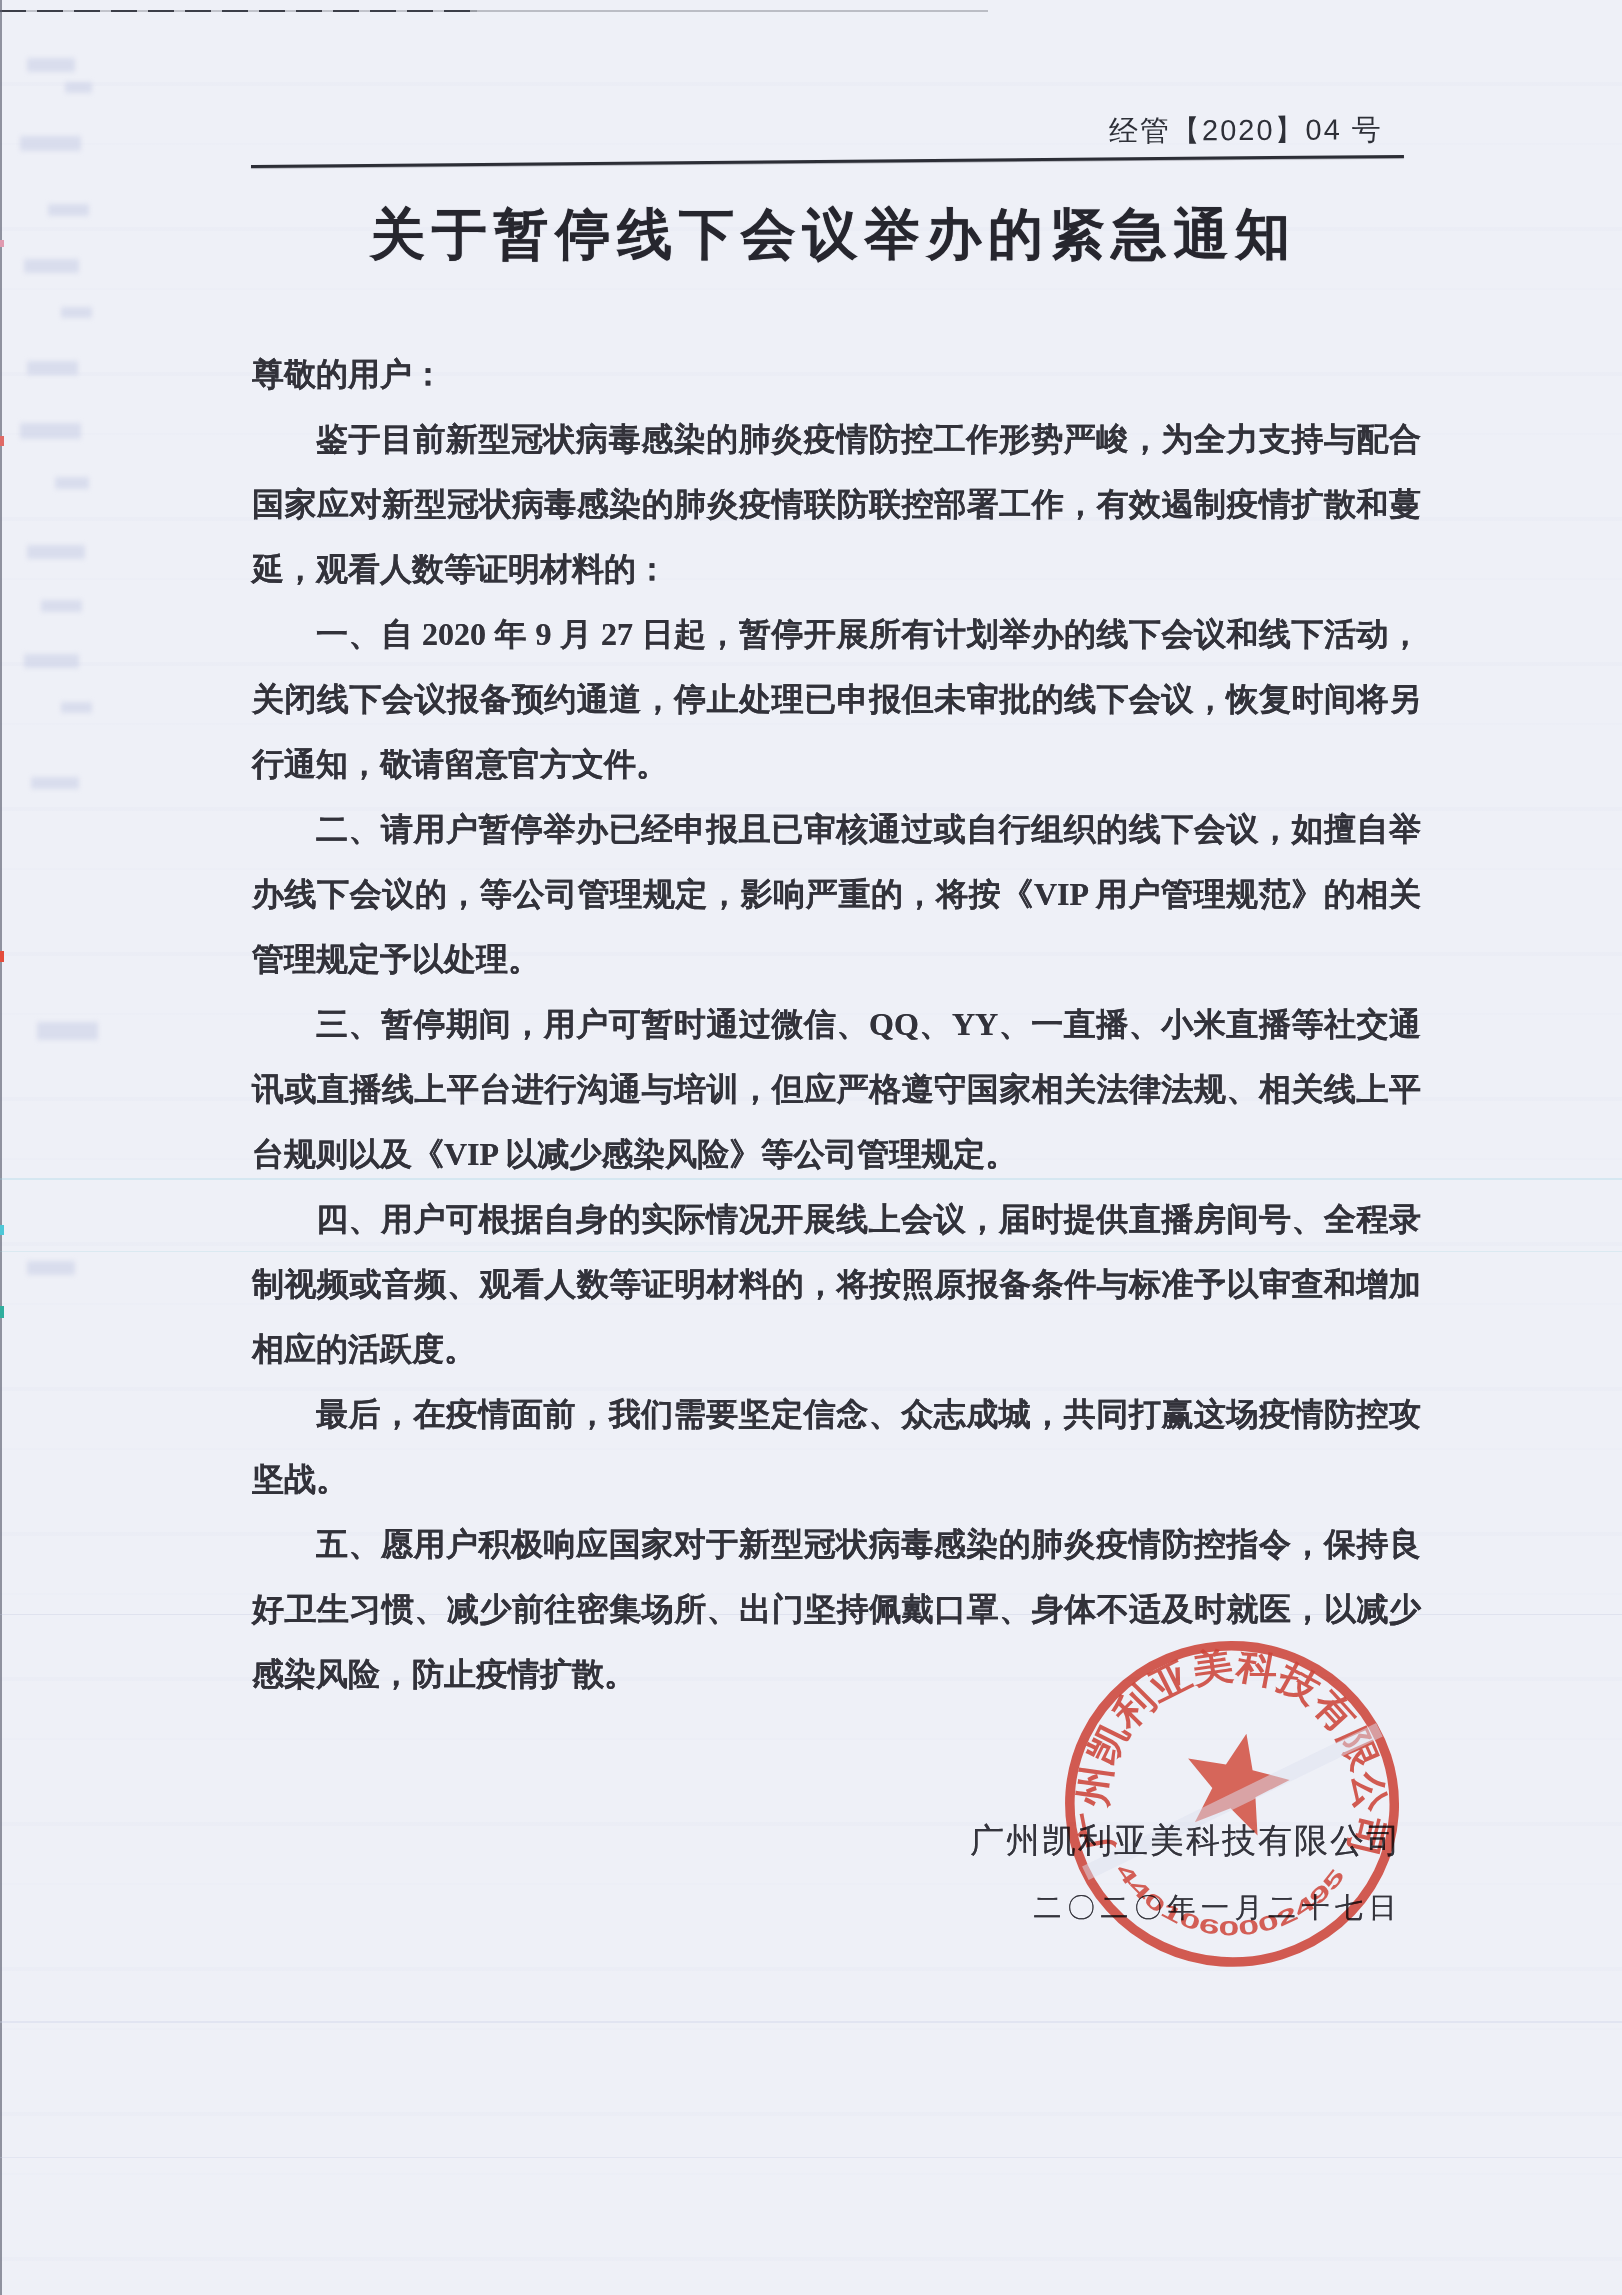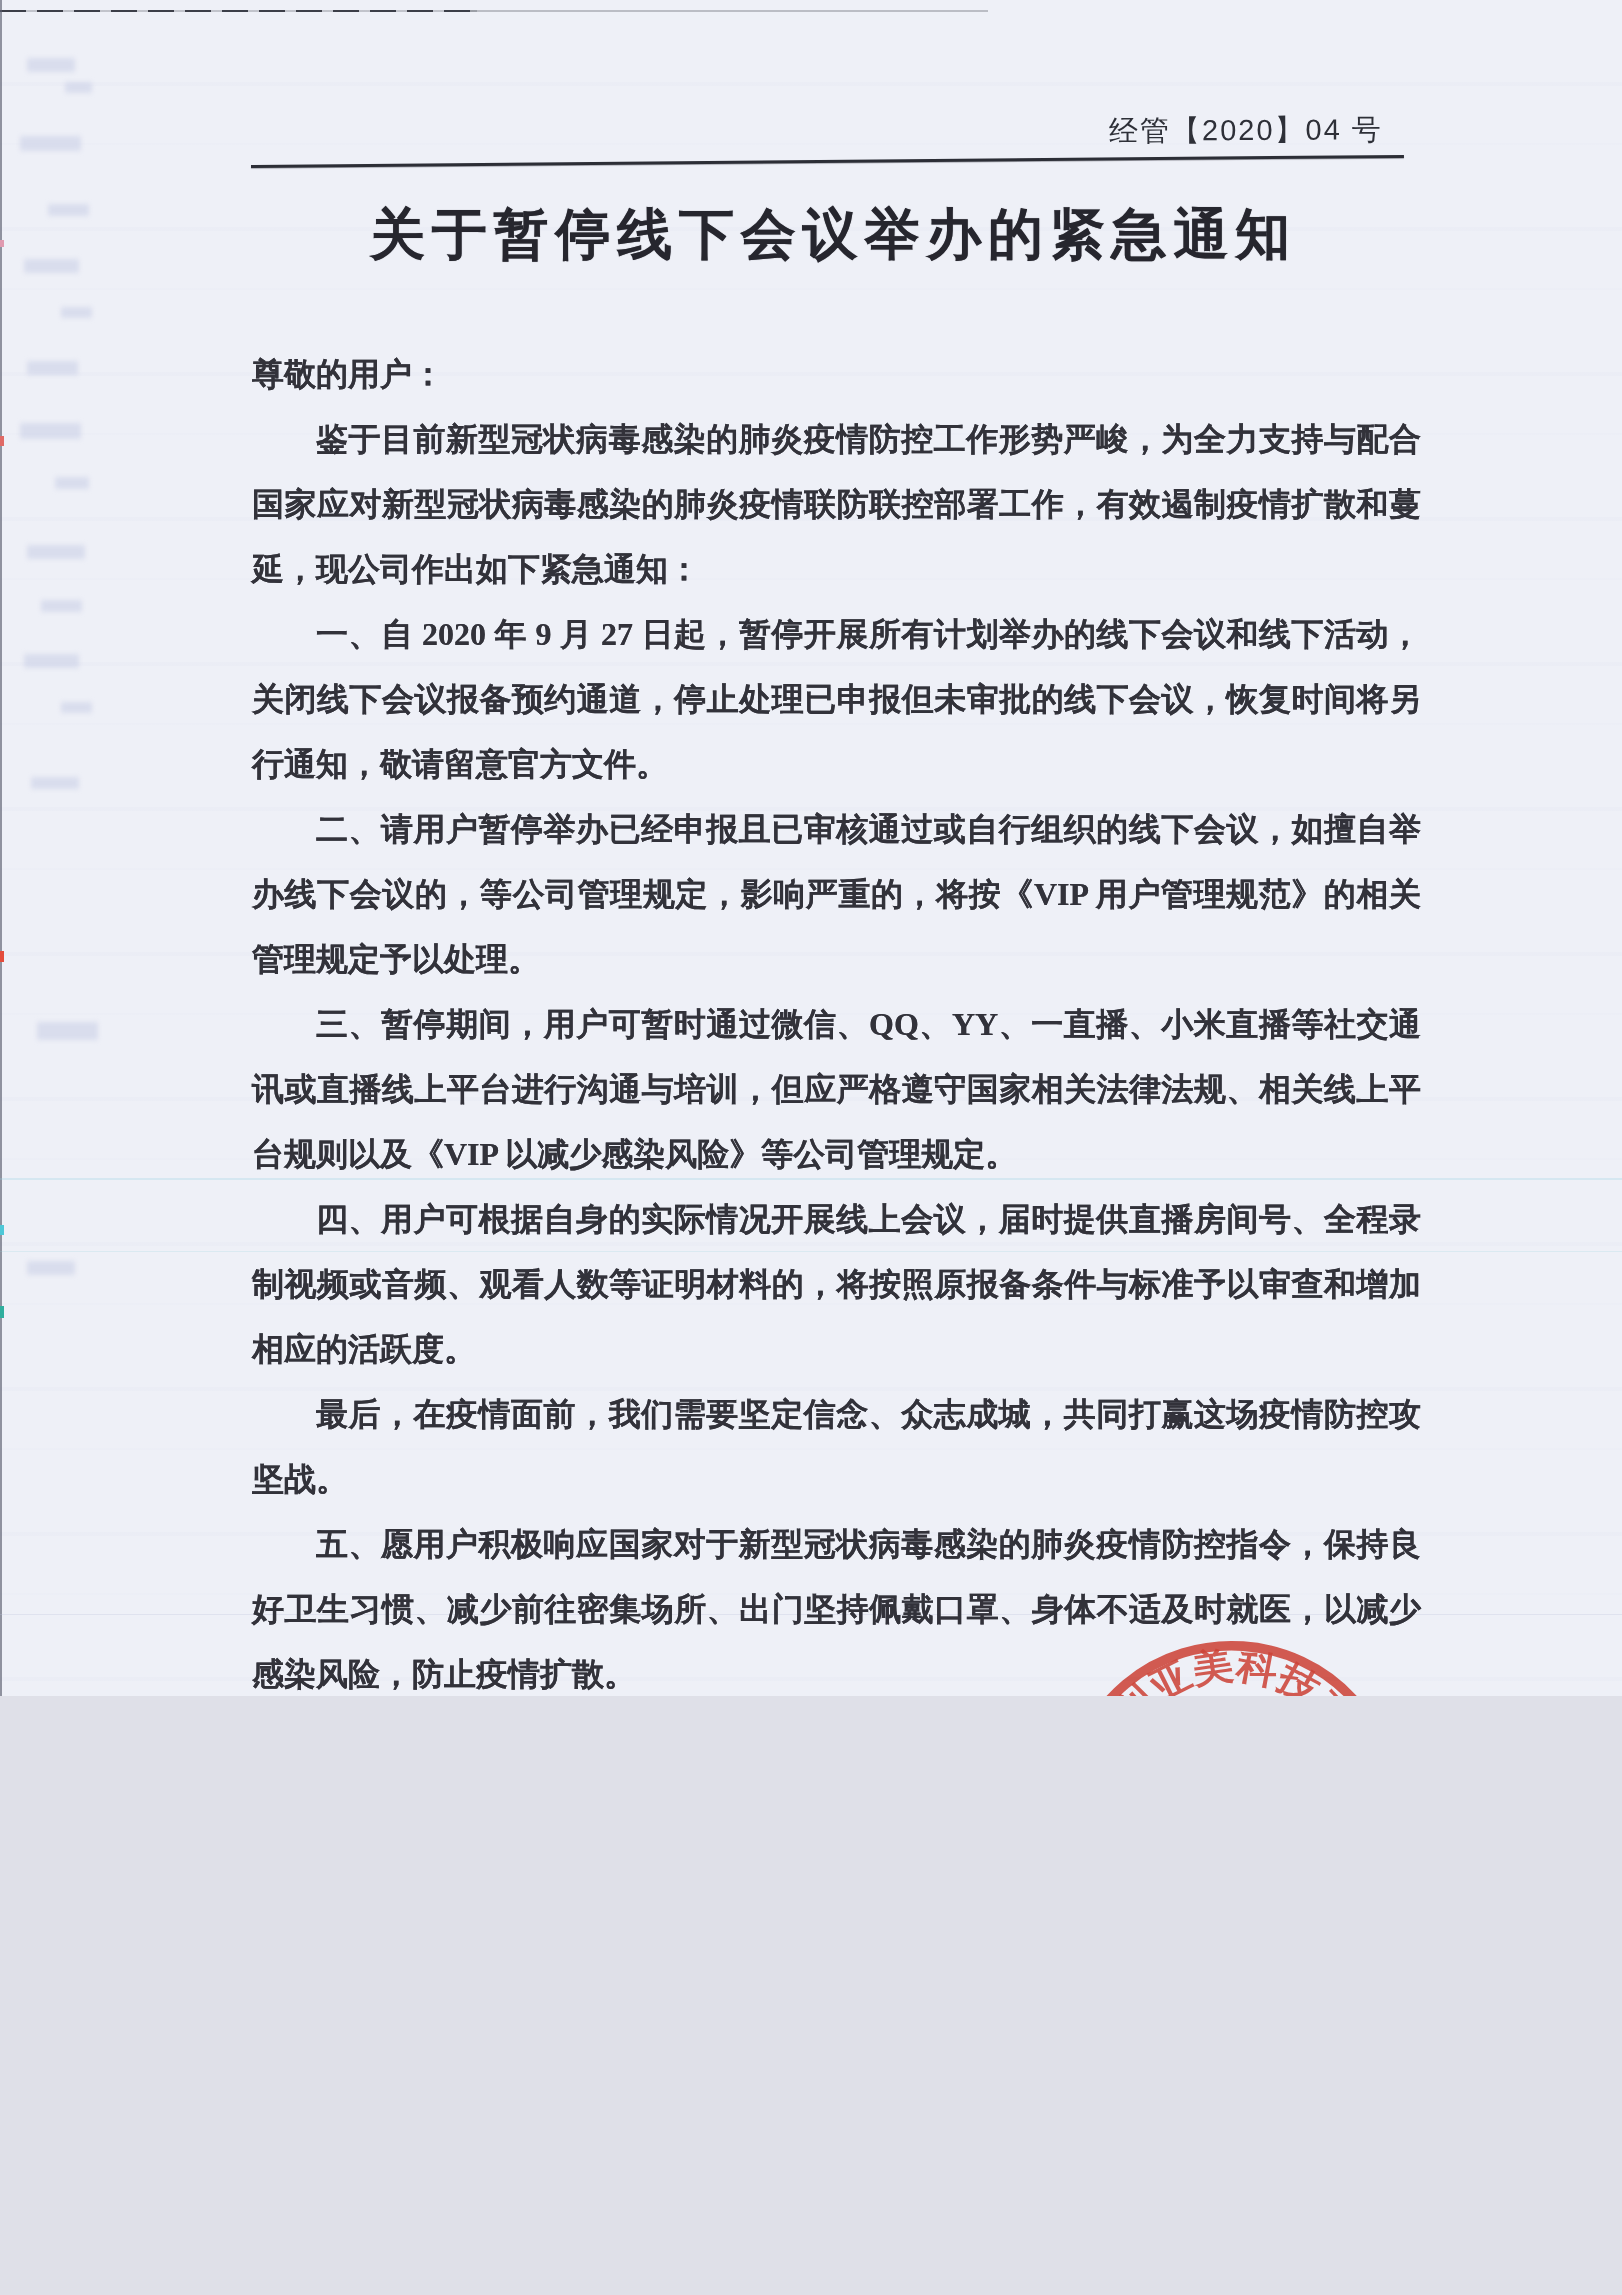--- a/index.html
+++ b/index.html
@@ -1,18 +1,18 @@
 <!DOCTYPE html>
 <html style="font-size:11px"><head>
 <meta charset="utf-8">
 <style>
   html,body{margin:0;padding:0;background:#dfe0e8;}
   .page{
     position:relative;
-    width:1623px;height:1696px;
+    width:1623px;height:2295px;
     background:#eef0f7;
     overflow:hidden;
     font-family:"Liberation Serif","DejaVu Serif",serif;
     color:#32323a;
   }
   
   .page::before{
     content:"";position:absolute;inset:0;pointer-events:none;
     background:repeating-linear-gradient(180deg,
       rgba(255,255,255,0) 0 82px,
@@ -114,21 +114,21 @@
   <div class="band" style="top:2021px;height:2px;background:rgba(200,205,228,.35);"></div>
   <div class="band" style="top:2157px;height:1.4px;background:rgba(200,205,228,.30);"></div>
 
   <div class="doc-number">经管【2020】04 号</div>
   <div class="rule"></div>
   <h1 class="title">关于暂停线下会议举办的紧急通知</h1>
 
   <div class="body-text">
     <p class="greeting">尊敬的用户：</p>
     <div>
-        <p>鉴于目前新型冠状病毒感染的肺炎疫情防控工作形势严峻，为全力支持与配合国家应对新型冠状病毒感染的肺炎疫情联防联控部署工作，有效遏制疫情扩散和蔓延，现公司作出如下紧急通知：</p>
+        <p>鉴于目前新型冠状病毒感染的肺炎疫情防控工作形势严峻，为全力支持与配合国家应对新型冠状病毒感染的肺炎疫情联防联控部署工作，有效遏制疫情扩散和蔓延，观看人数等证明材料的：</p>
         <p>一、自 2020 年 9 月 27 日起，暂停开展所有计划举办的线下会议和线下活动，关闭线下会议报备预约通道，停止处理已申报但未审批的线下会议，恢复时间将另行通知，敬请留意官方文件。</p>
         <p>二、请用户暂停举办已经申报且已审核通过或自行组织的线下会议，如擅自举办线下会议的，等公司管理规定，影响严重的，将按《VIP 用户管理规范》的相关管理规定予以处理。</p>
         <p>三、暂停期间，用户可暂时通过微信、QQ、YY、一直播、小米直播等社交通讯或直播线上平台进行沟通与培训，但应严格遵守国家相关法律法规、相关线上平台规则以及《VIP 以减少感染风险》等公司管理规定。</p>
         <p>四、用户可根据自身的实际情况开展线上会议，届时提供直播房间号、全程录制视频或音频、观看人数等证明材料的，将按照原报备条件与标准予以审查和增加相应的活跃度。</p>
         <p>最后，在疫情面前，我们需要坚定信念、众志成城，共同打赢这场疫情防控攻坚战。</p>
         <p>五、愿用户积极响应国家对于新型冠状病毒感染的肺炎疫情防控指令，保持良好卫生习惯、减少前往密集场所、出门坚持佩戴口罩、身体不适及时就医，以减少感染风险，防止疫情扩散。</p>
       </div>
   </div>
 
   <div class="sig-company">广州凯利亚美科技有限公司</div>

